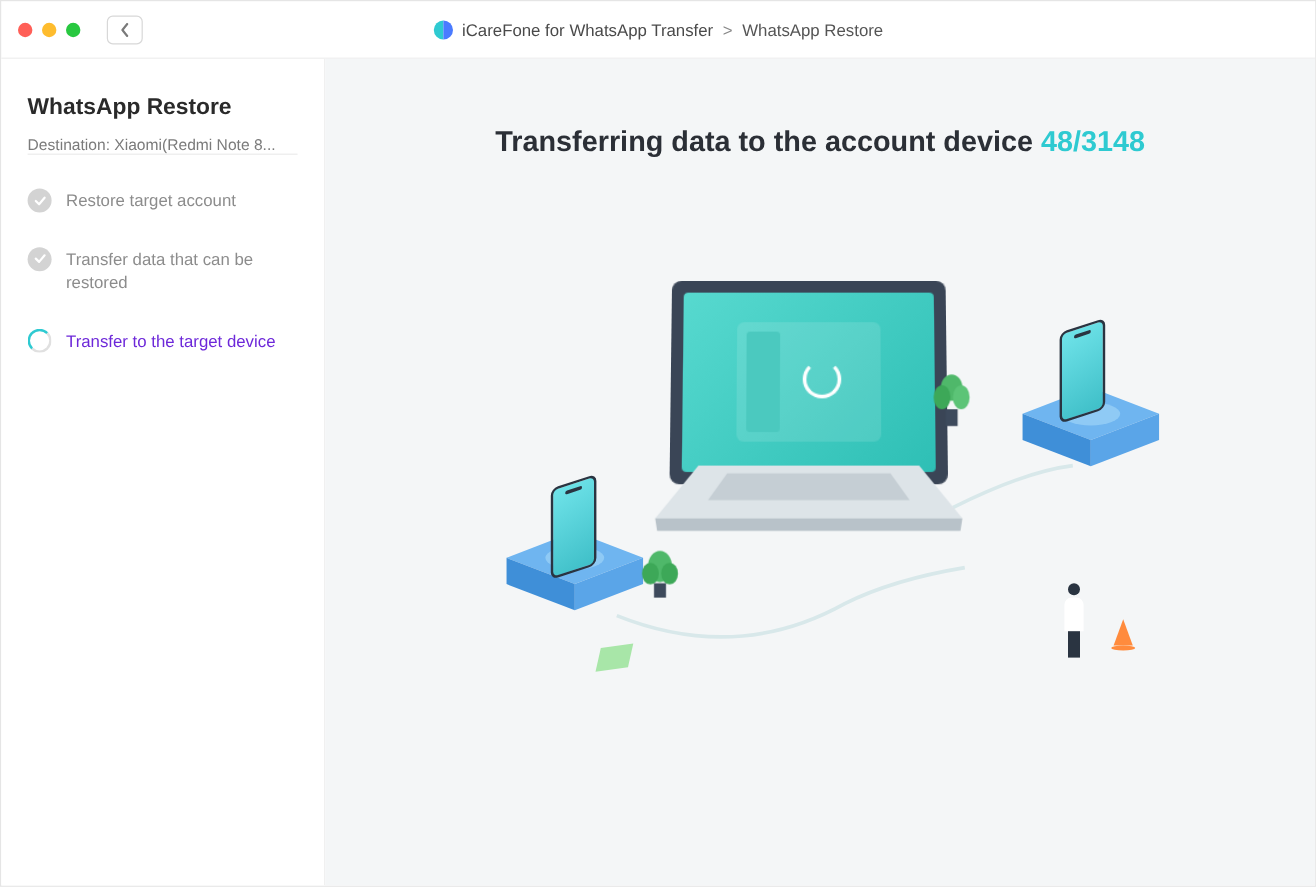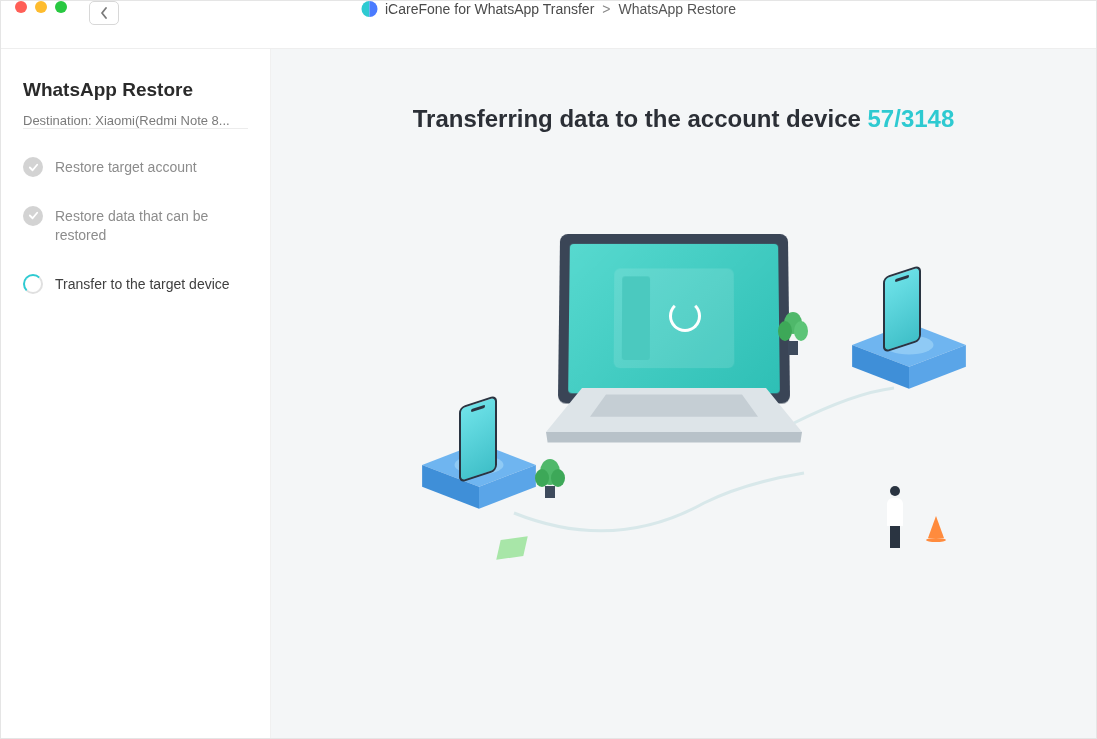--- a/index.html
+++ b/index.html
@@ -7,20 +7,21 @@
       font-family: -apple-system, BlinkMacSystemFont, "Segoe UI", Helvetica, Arial, sans-serif;
       background: #fff;
       width: 1097px;
       height: 739px;
       overflow: hidden;
       border: 1px solid #e5e5e5;
     }
     .titlebar {
       height: 48px;
       display: flex;
+      align-items: center;
       padding: 0 14px;
       border-bottom: 1px solid #eeeeee;
       position: relative;
     }
     .traffic-lights { display: flex; gap: 8px; }
     .tl { width: 12px; height: 12px; border-radius: 50%; }
     .tl.red { background: #ff5f57; }
     .tl.yellow { background: #febc2e; }
     .tl.green { background: #28c840; }
     .back-btn {
@@ -84,21 +85,21 @@
     }
     .step-icon {
       width: 20px; height: 20px; flex: none;
       border-radius: 50%;
       background: #d3d3d3;
       display: flex; align-items: center; justify-content: center;
     }
     .step-icon svg { width: 11px; height: 11px; }
     .step-text { font-size: 14px; color: #8c8c8c; line-height: 1.4; padding-top: 1px; }
     .step.active .step-icon { background: none; }
-    .step.active .step-text { color: #404040; }
+    .step.active .step-text { color: #6d28d9; }
     .spinner {
       width: 20px; height: 20px;
       border: 2.5px solid #e0e0e0;
       border-top-color: #2ecad1;
       border-left-color: #2ecad1;
       border-radius: 50%;
     }
 
     .main {
       flex: 1;
@@ -279,34 +280,34 @@
       </div>
       <div class="step-text">Restore target account</div>
     </div>
 
     <div class="step">
       <div class="step-icon">
         <svg viewBox="0 0 12 12">
             <path d="M2 6 L5 9 L10 3" stroke="#fff" stroke-width="2" fill="none" stroke-linecap="round" stroke-linejoin="round"></path>
           </svg>
       </div>
-      <div class="step-text">Restore data that can be restored</div>
+      <div class="step-text">Transfer data that can be restored</div>
     </div>
 
     <div class="step active">
       <div class="step-icon">
         <div class="spinner"></div>
       </div>
       <div class="step-text">Transfer to the target device</div>
     </div>
   </aside>
 
   <main class="main">
     <div class="progress-text">
-      <span>Transferring data to the account device </span><span class="counter"><span>57</span><span>/</span><span>3148</span></span>
+      <span>Transferring data to the account device </span><span class="counter"><span>48</span><span>/</span><span>3148</span></span>
     </div>
 
     <div class="illustration">
 
       <svg class="cable" style="left:0;top:0;width:600px;height:400px;position:absolute">
         <path d="M 130 320 Q 230 360 320 310 Q 360 290 420 280"></path>
         <path d="M 410 230 Q 470 200 510 195"></path>
       </svg>
 
       <svg class="platform left" viewBox="0 0 130 80">

